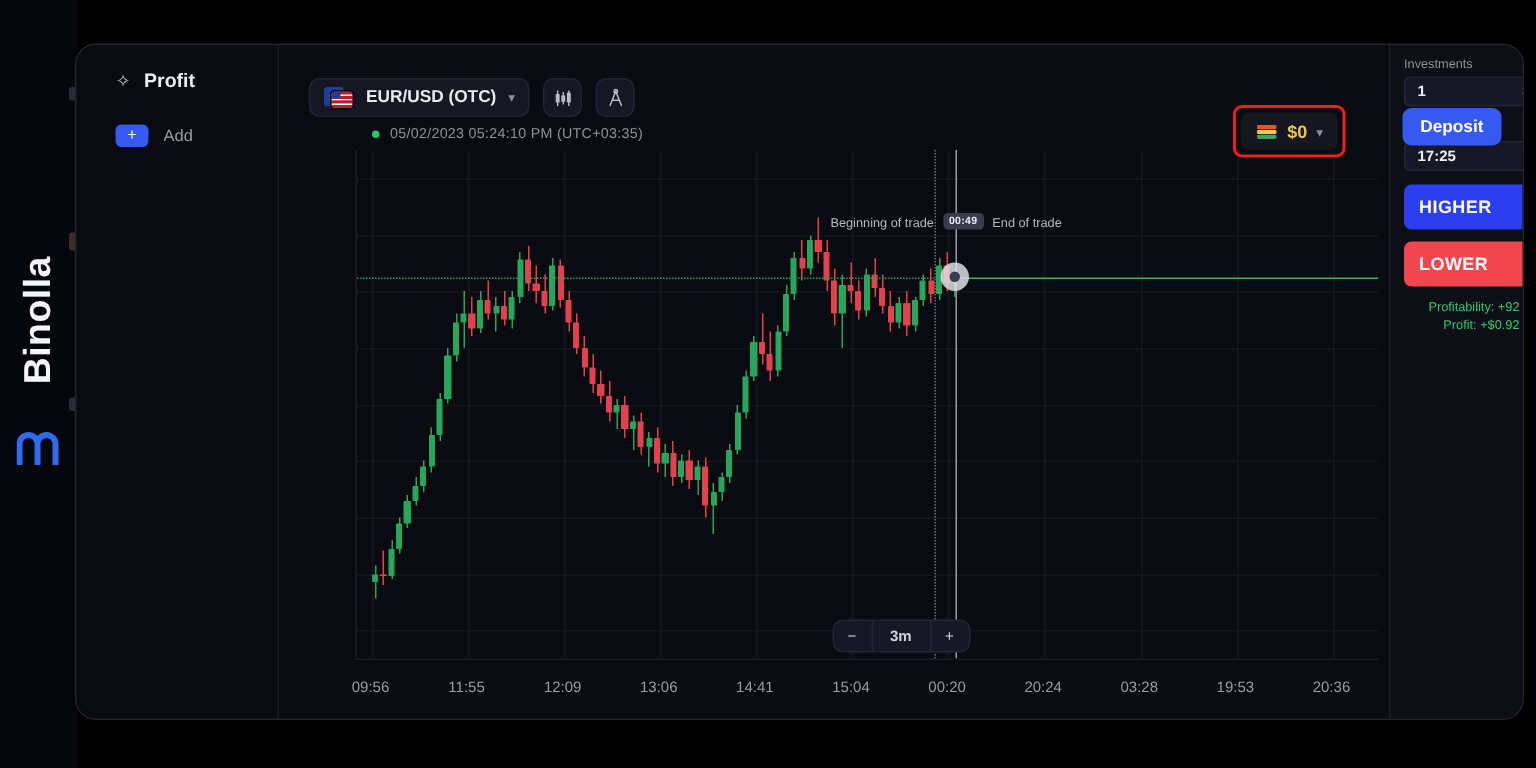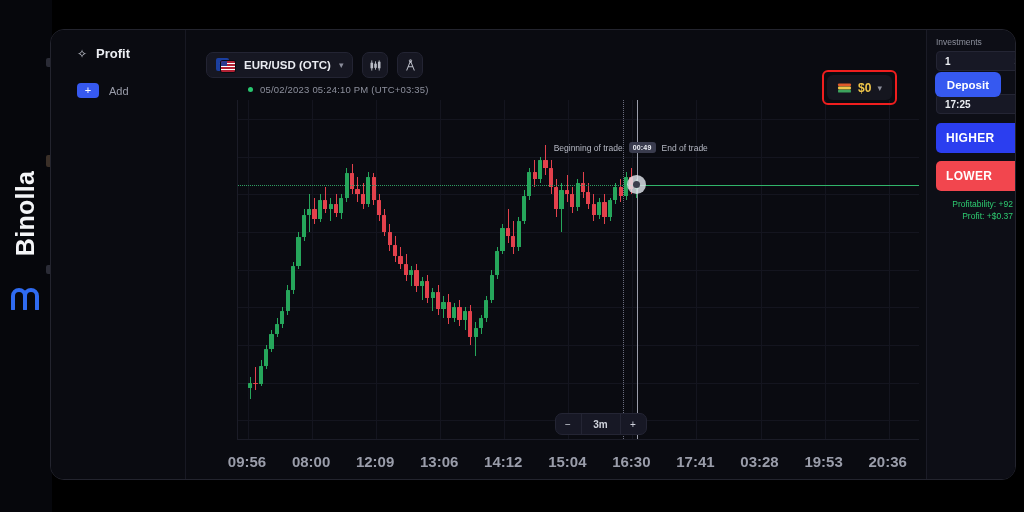--- a/index.html
+++ b/index.html
@@ -171,21 +171,21 @@
     background:#2ecc71; color:#06250f;
     font-size:9px; font-weight:bold;
     padding:2.5px 5px; border-radius:3px; white-space:nowrap;
   }
   #x-axis{
     position:absolute; left:51px; right:96px; bottom:0; height:40px;
     border-top:1px solid #1b1c27;
   }
   .xtick{
     position:absolute; top:13px; transform:translateX(-50%);
-    font-size:15px; color:#9a9daa; white-space:nowrap;font-weight:bold;
+    font-size:10px; color:#9a9daa; white-space:nowrap;
   }
 
   
   #tf-stepper{
     position:absolute; bottom:44px; left:50%; transform:translateX(-50%);
     display:flex; align-items:center;
     background:#171825; border:1px solid #242534; border-radius:7px;
     height:22px; overflow:hidden;
   }
   #tf-stepper div{
@@ -512,27 +512,27 @@
         <div class="ytick" style="top: 131.833px;">1.09700</div>
         <div class="ytick" style="top: 169.5px;">1.09600</div>
         <div class="ytick" style="top: 207.167px;">1.09500</div>
         <div class="ytick" style="top: 244.833px;">1.09400</div>
         <div class="ytick" style="top: 282.5px;">1.09300</div>
         <div class="ytick" style="top: 320.167px;">1.09200</div>
         <div id="price-badge" style="top: 84.75px;">1.09825</div>
       </div>
     <div id="x-axis">
         <div class="xtick" style="left: 10px;">09:56</div>
-        <div class="xtick" style="left: 74.0641px;">08:00</div>
+        <div class="xtick" style="left: 74.0641px;">11:55</div>
         <div class="xtick" style="left: 138.128px;">12:09</div>
         <div class="xtick" style="left: 202.192px;">13:06</div>
-        <div class="xtick" style="left: 266.256px;">14:12</div>
+        <div class="xtick" style="left: 266.256px;">14:41</div>
         <div class="xtick" style="left: 330.32px;">15:04</div>
-        <div class="xtick" style="left: 394.385px;">16:30</div>
-        <div class="xtick" style="left: 458.449px;">17:41</div>
+        <div class="xtick" style="left: 394.385px;">00:20</div>
+        <div class="xtick" style="left: 458.449px;">20:24</div>
         <div class="xtick" style="left: 522.513px;">03:28</div>
         <div class="xtick" style="left: 586.577px;">19:53</div>
         <div class="xtick" style="left: 650.641px;">20:36</div>
         <div class="xtick" style="left: 714.705px;">21:40</div>
         <div class="xtick" style="left: 778.769px;">22:44</div>
       </div>
 
     <div id="tf-stepper">
       <div class="tf-pm">−</div>
       <div id="tf-val">3m</div>
@@ -546,21 +546,21 @@
       <span>1</span>
       <span class="unit">$</span>
     </div>
     <div class="field-label">Expiration</div>
     <div class="field-box">
       <span>17:25</span>
     </div>
     <div class="act-btn" id="btn-higher">HIGHER</div>
     <div class="act-btn" id="btn-lower">LOWER</div>
     <div id="profitability">Profitability: +92</div>
-    <div id="profit">Profit: +$0.37</div>
+    <div id="profit">Profit: +$0.92</div>
   </div>
 
   <div id="balance-wrap">
     <div id="balance-btn">
       <svg width="15" height="12" viewBox="0 0 16 13">
         <rect x="1" y="1.5" width="14" height="3" rx="1" fill="#e05a2b"></rect>
         <rect x="1" y="5" width="14" height="3" rx="1" fill="#f0c64a"></rect>
         <rect x="1" y="8.5" width="14" height="3" rx="1" fill="#3da35d"></rect>
       </svg>
       <span id="balance-amount">$0</span>

